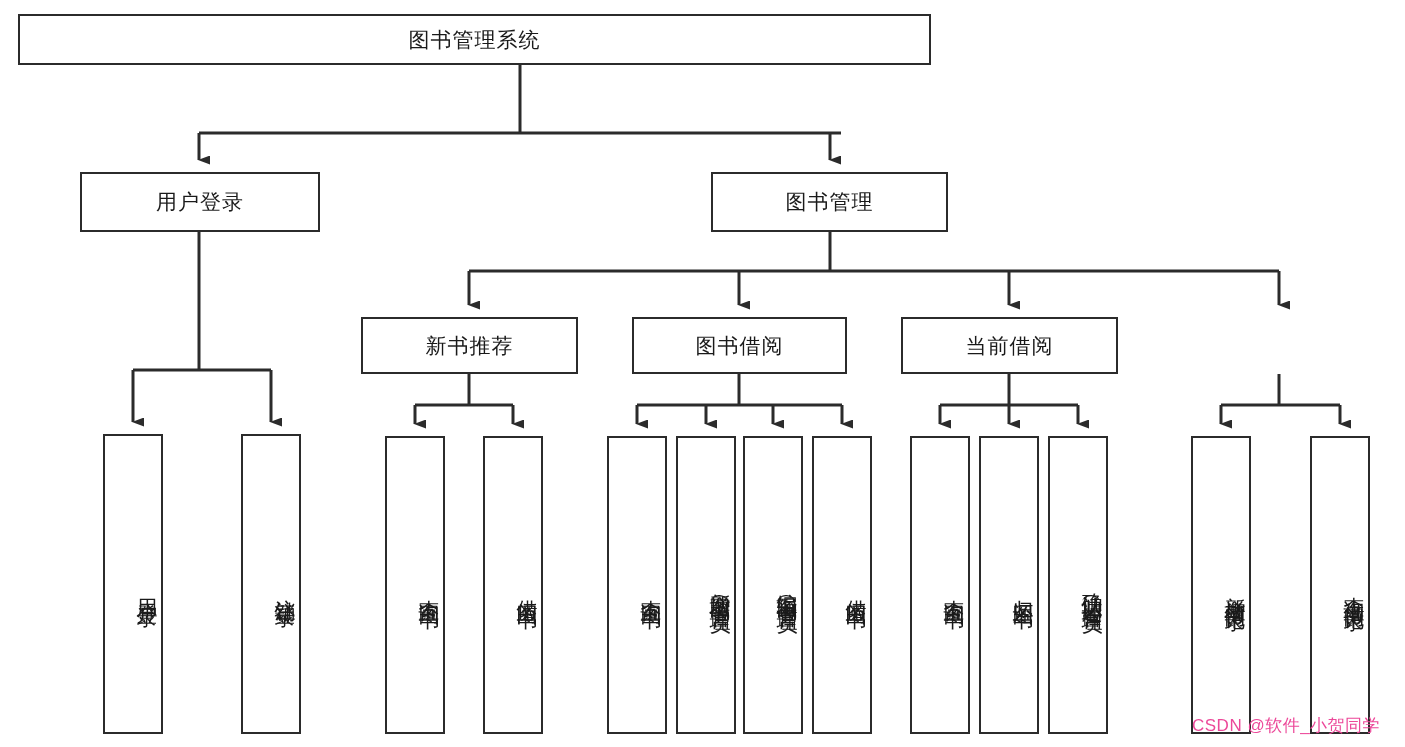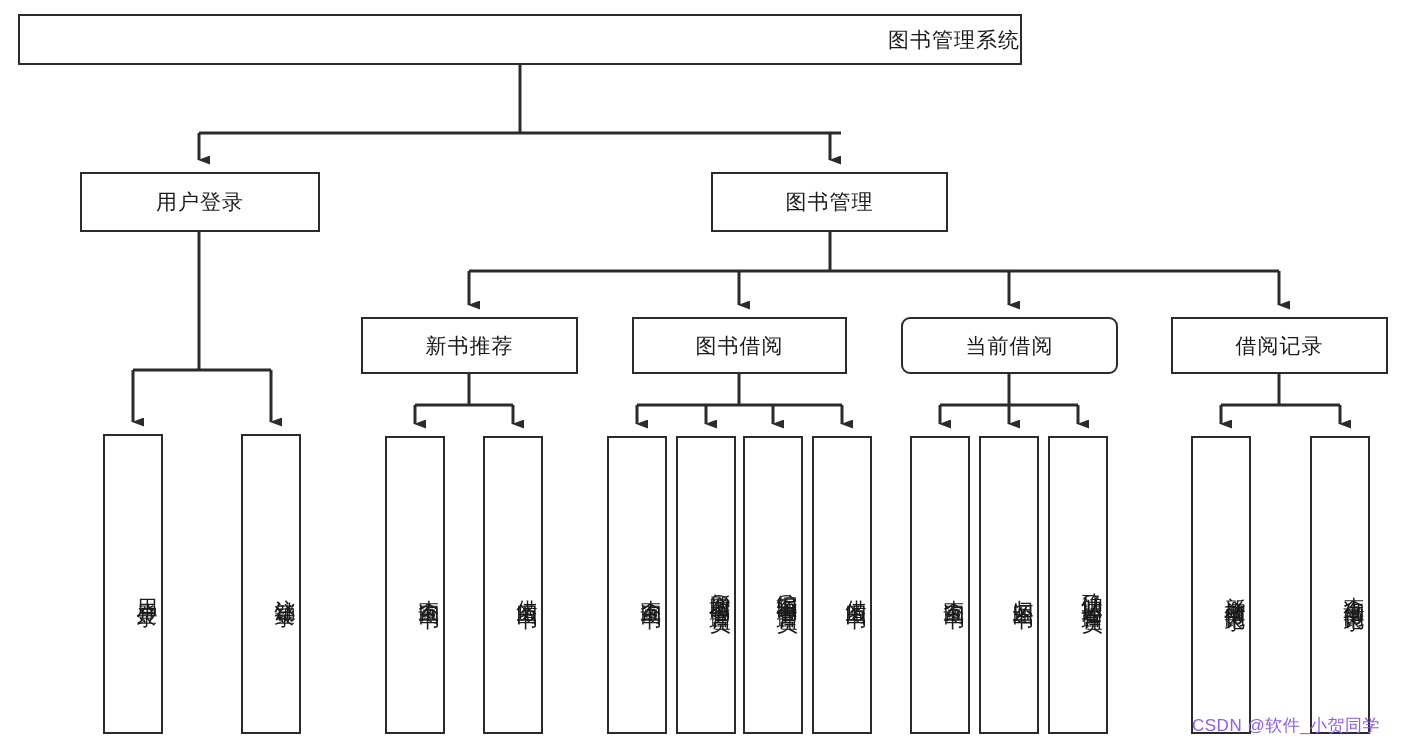--- a/index.html
+++ b/index.html
@@ -55,21 +55,21 @@
     position: absolute;
     left: 0;
     top: 0;
     width: 1405px;
     height: 747px;
     pointer-events: none;
   }
   .watermark {
     position: absolute;
     font-size: 17px;
-    color: #8b5cf6;
+    color: #ec4899;
     white-space: nowrap;
     letter-spacing: 0.5px;
   }
 </style>
 </head>
 <body>
 
 <div id="diagram-root">
 
   <svg id="edge-layer" viewBox="0 0 1405 747" width="1405" height="747">
@@ -120,47 +120,44 @@
       <path d="M1078,405 L1078,424" marker-end="url(#arrowhead)"></path>
     </g>
     <g stroke="#2b2b2b" stroke-width="3" fill="none">
       <path d="M1279,374 L1279,405"></path>
       <path d="M1221,405 L1340,405"></path>
       <path d="M1221,405 L1221,424" marker-end="url(#arrowhead)"></path>
       <path d="M1340,405 L1340,424" marker-end="url(#arrowhead)"></path>
     </g>
   </svg>
 
-  <div class="node horizontal" style="left:18px; top:14px; width:1004px; height:51px;justify-content:flex-end;">
+  <div class="node horizontal" style="left:18px; top:14px; width:913px; height:51px;">
     <span class="node-label">图书管理系统</span>
   </div>
 
   <div class="node horizontal" style="left:80px; top:172px; width:240px; height:60px;">
     <span class="node-label">用户登录</span>
   </div>
 
   <div class="node horizontal" style="left:361px; top:317px; width:217px; height:57px;">
     <span class="node-label">新书推荐</span>
   </div>
 
   <div class="node horizontal" style="left:711px; top:172px; width:237px; height:60px;">
     <span class="node-label">图书管理</span>
   </div>
 
   <div class="node horizontal" style="left:632px; top:317px; width:215px; height:57px;align-items:center;">
     <span class="node-label">图书借阅</span>
   </div>
 
-  <div class="node horizontal" style="left:901px; top:317px; width:217px; height:57px;border-radius:9px;">
+  <div class="node horizontal" style="left:901px; top:317px; width:217px; height:57px;">
     <span class="node-label">当前借阅</span>
   </div>
 
-  <div class="node horizontal" style="left:1171px; top:317px; width:217px; height:57px;">
-    <span class="node-label">借阅记录</span>
-  </div>
 
   <div class="node vertical" style="left:103px; top:434px; width:60px; height:300px;">
     <span class="node-label">用户登录</span>
   </div>
 
   <div class="node vertical" style="left:241px; top:434px; width:60px; height:300px;">
     <span class="node-label">注销登录</span>
   </div>
 
   <div class="node vertical" style="left:385px; top:436px; width:60px; height:298px;">

